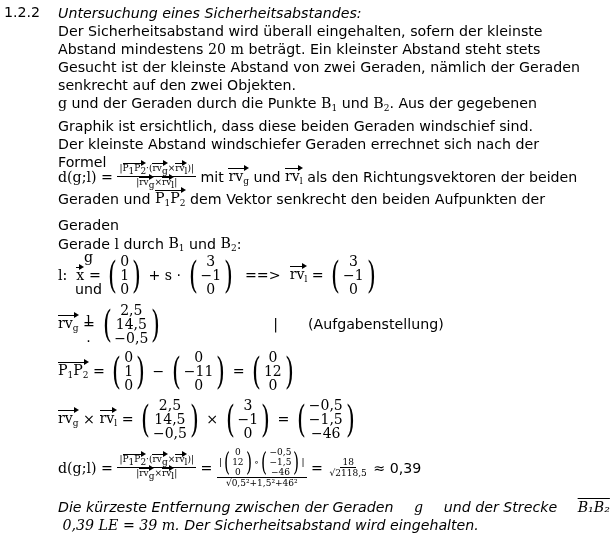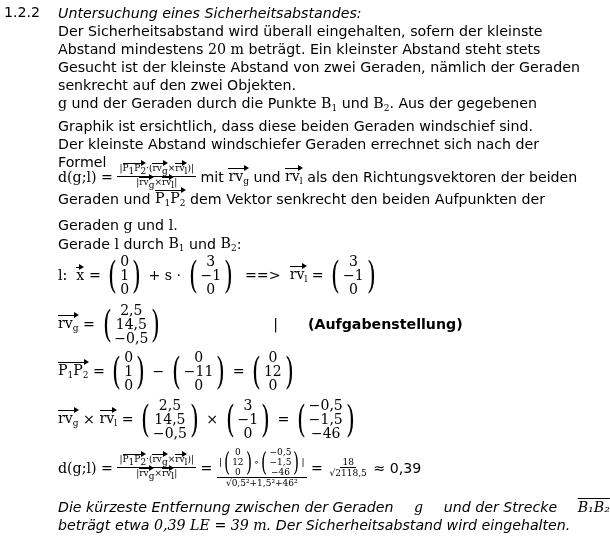--- a/index.html
+++ b/index.html
@@ -63,21 +63,21 @@
   <span class="m vec">rv<sub>g</sub></span>&nbsp;
   <span>und</span>&nbsp;
   <span class="m vec">rv<sub>l</sub></span>&nbsp;
   <span>als den Richtungsvektoren der beiden</span>
 </div>
 <div class="mline" style="top:190px;">
   <span>Geraden und</span>&nbsp;
   <span class="m vec">P<sub>1</sub>P<sub>2</sub></span>&nbsp;
   <span>dem Vektor senkrecht den beiden Aufpunkten der</span>
 </div>
-<div class="mline" style="top:217px;">
+<div class="mline" style="top:217px;flex-direction:column;">
   <span>Geraden</span>&nbsp;
   <span class="m">g</span>&nbsp;
   <span>und</span>&nbsp;
   <span class="m">l</span>.
 </div>
 <div class="mline" style="top:235px;">
   <span>Gerade</span>&nbsp;
   <span class="m">l</span>&nbsp;
   <span>durch</span>&nbsp;
   <span class="m">B<sub>1</sub></span>&nbsp;
@@ -125,21 +125,21 @@
   <span class="matrix">
       <span class="br">(</span>
       <span class="col">
         <span>2,5</span>
         <span>14,5</span>
         <span>−0,5</span>
       </span>
       <span class="br">)</span>
     </span>
   <span style="margin-left:110px;">|</span>
-  <span style="margin-left:30px;font-weight:bold;">(Aufgabenstellung)</span>
+  <span style="margin-left:30px;">(Aufgabenstellung)</span>
 </div>
 
 <div class="mline" style="top:350px;">
   <span class="m vec">P<sub>1</sub>P<sub>2</sub></span>&nbsp;=&nbsp;
   <span class="matrix">
       <span class="br">(</span>
       <span class="col">
         <span>0</span>
         <span>1</span>
         <span>0</span>
@@ -233,14 +233,14 @@
     <span class="n">18</span>
     <span class="d">√2118,5</span>
   </span>&nbsp;
   <span>≈ 0,39</span>
 </div>
 
 <div class="mline it" style="top:499px;gap:8px;">
   <span>Die kürzeste Entfernung zwischen der Geraden</span>&nbsp;<span class="m">g</span>&nbsp;<span>und der Strecke</span>&nbsp;<span class="m ovl" style="font-style:italic">B₁B₂</span>
 </div>
 <div class="mline it" style="top:517px;">
-  <span>beträgt etwa</span>&nbsp;<span class="m">0,39 LE = 39 m</span><span>. Der Sicherheitsabstand wird eingehalten.</span>
+  &nbsp;<span class="m">0,39 LE = 39 m</span><span>. Der Sicherheitsabstand wird eingehalten.</span>
 </div>
 
 </body></html>

